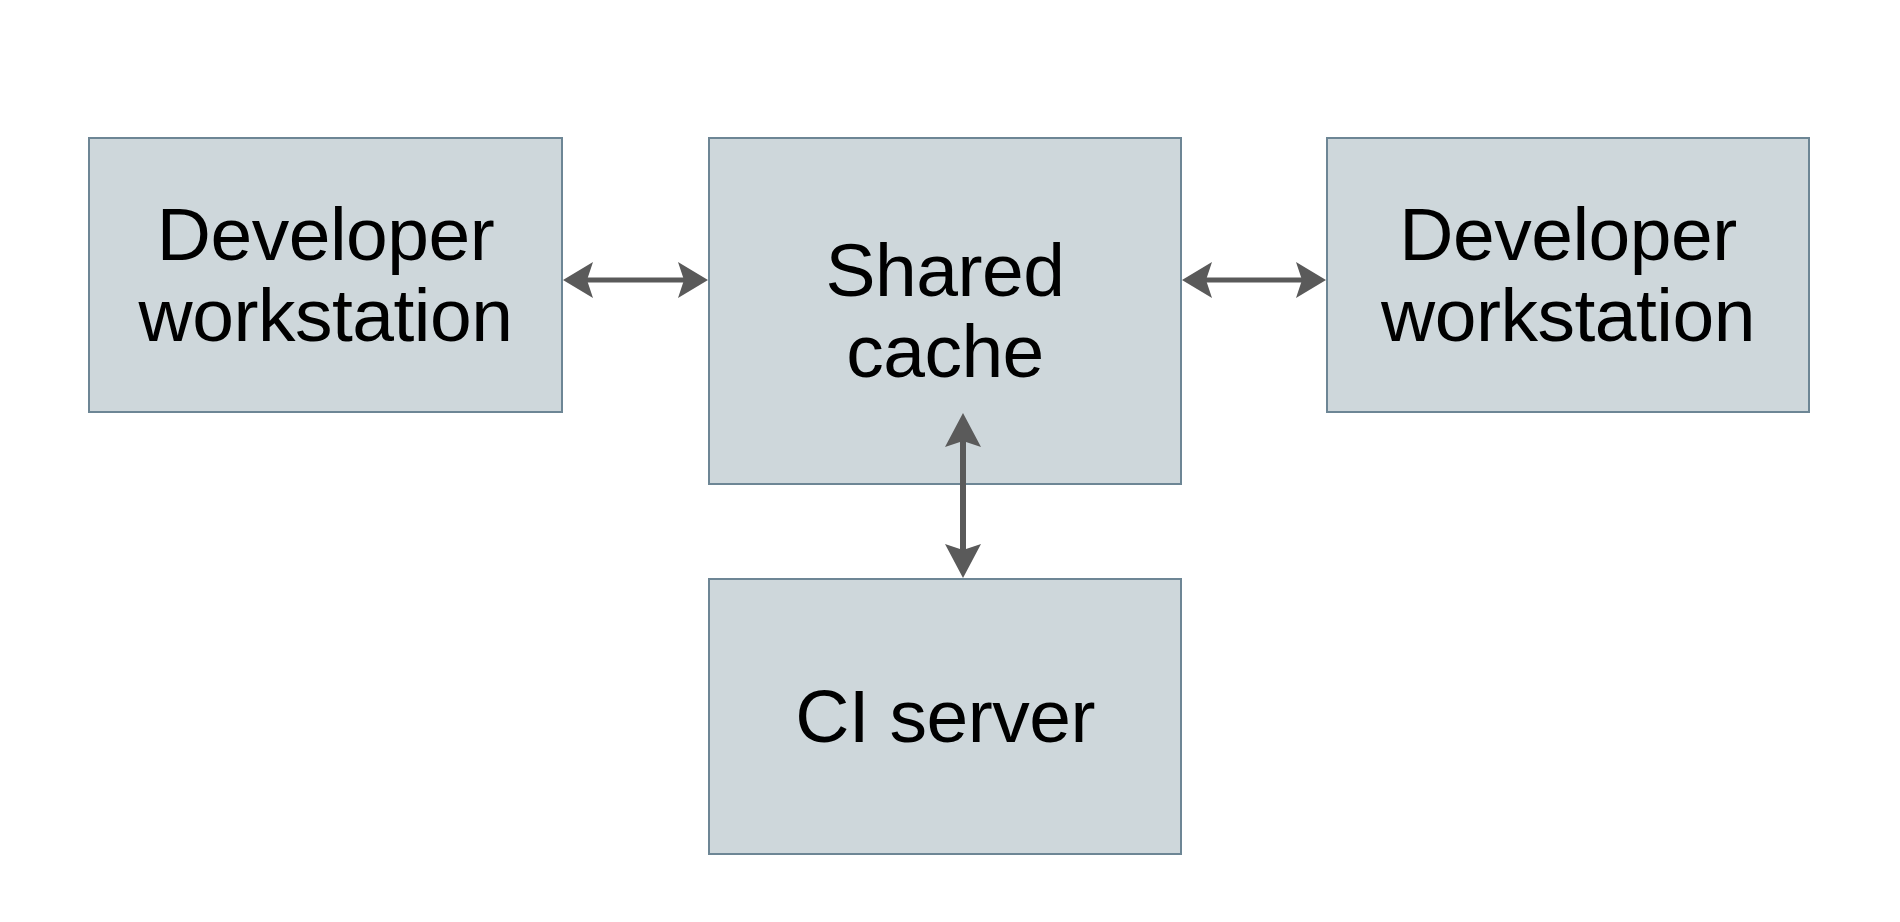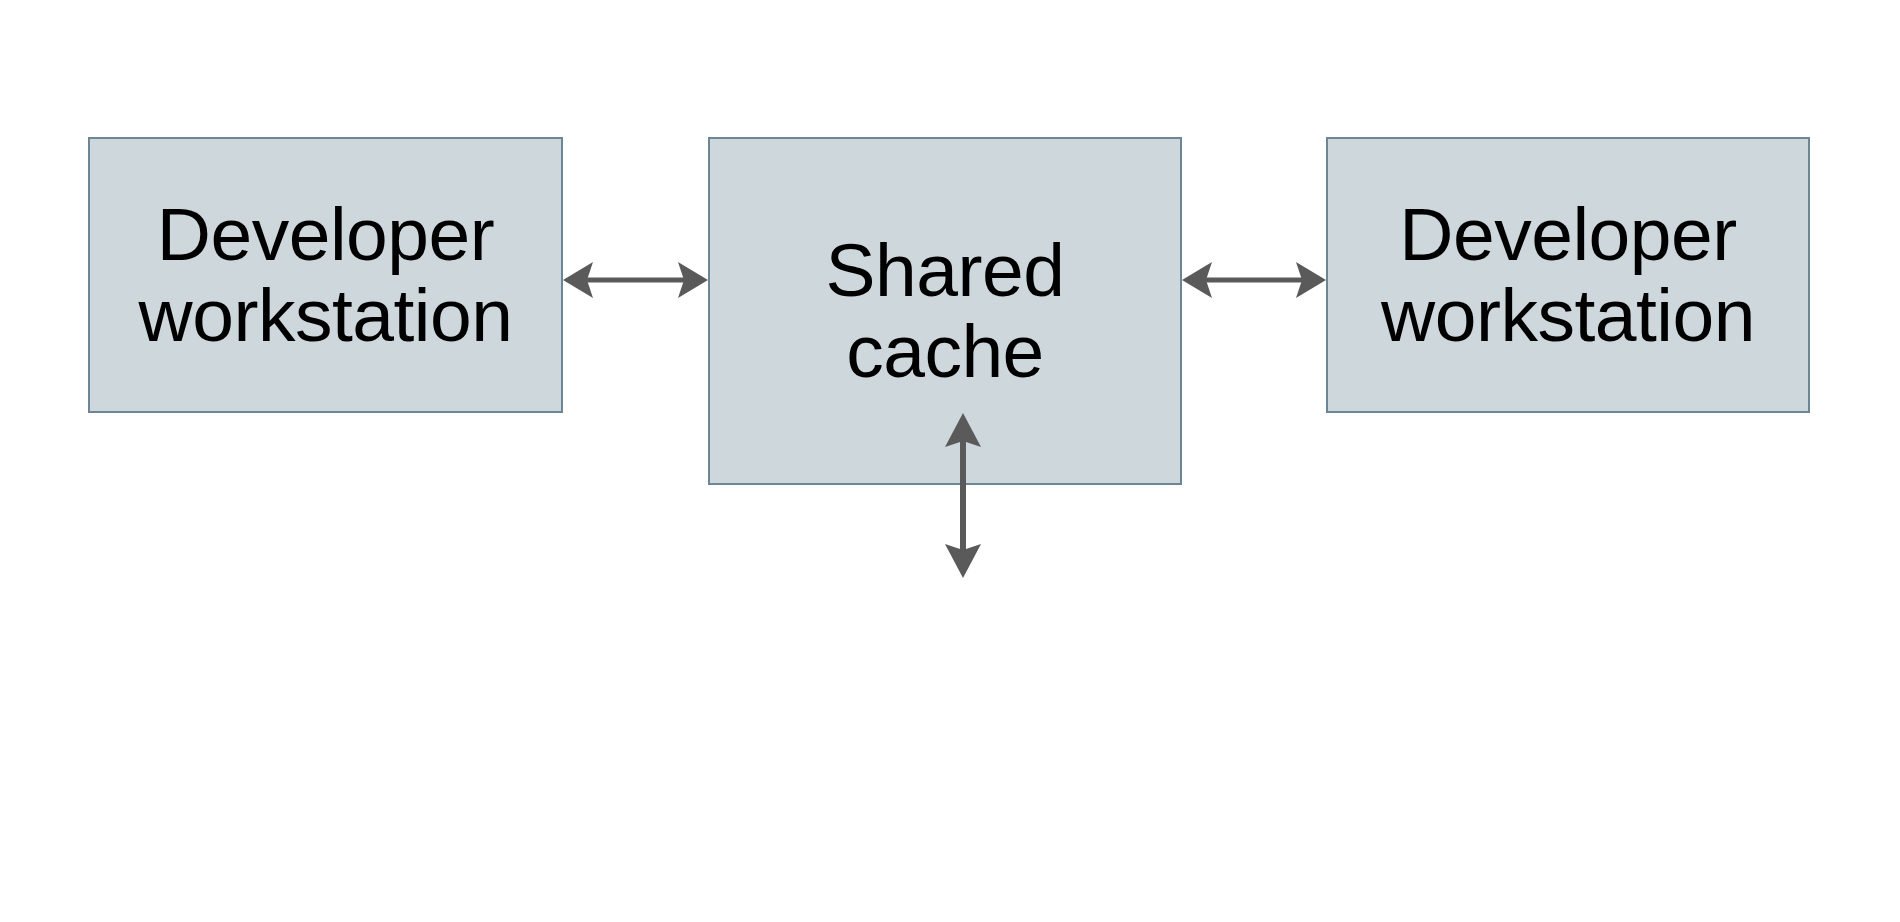--- a/index.html
+++ b/index.html
@@ -60,20 +60,23 @@
   <div class="node" style="left:708px; top:102px; width:474px; height:348px;">
     <span class="node-label">Shared
 cache</span>
   </div>
 
   <div class="node" style="left:1326px; top:102px; width:484px; height:276px;">
     <span class="node-label">Developer
 workstation</span>
   </div>
 
+  <div class="node" style="left:708px; top:543px; width:474px; height:277px;">
+    <span class="node-label">CI server</span>
+  </div>
 
   <div class="edge" style="left:563px; top:205px; width:145px; height:80px;">
     <svg width="145" height="80" viewBox="0 0 145 80" aria-hidden="true">
       <g fill="#5a5a5a">
         <rect x="22" y="37.5" width="101" height="5"></rect>
         <path d="M 0 40 L 30 22 L 24 40 L 30 58 Z"></path>
         <path d="M 145 40 L 115 22 L 121 40 L 115 58 Z"></path>
       </g>
     </svg>
   </div>

